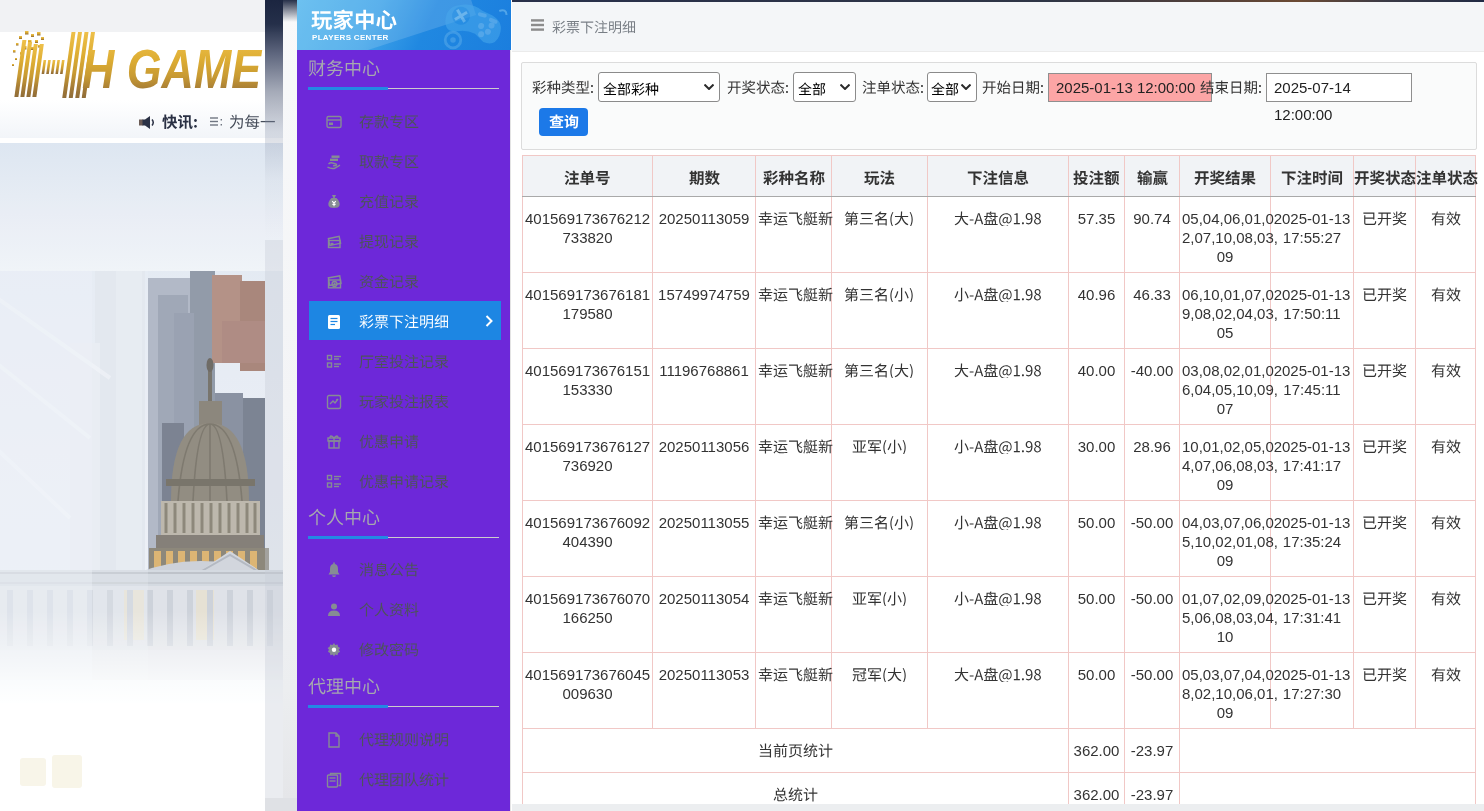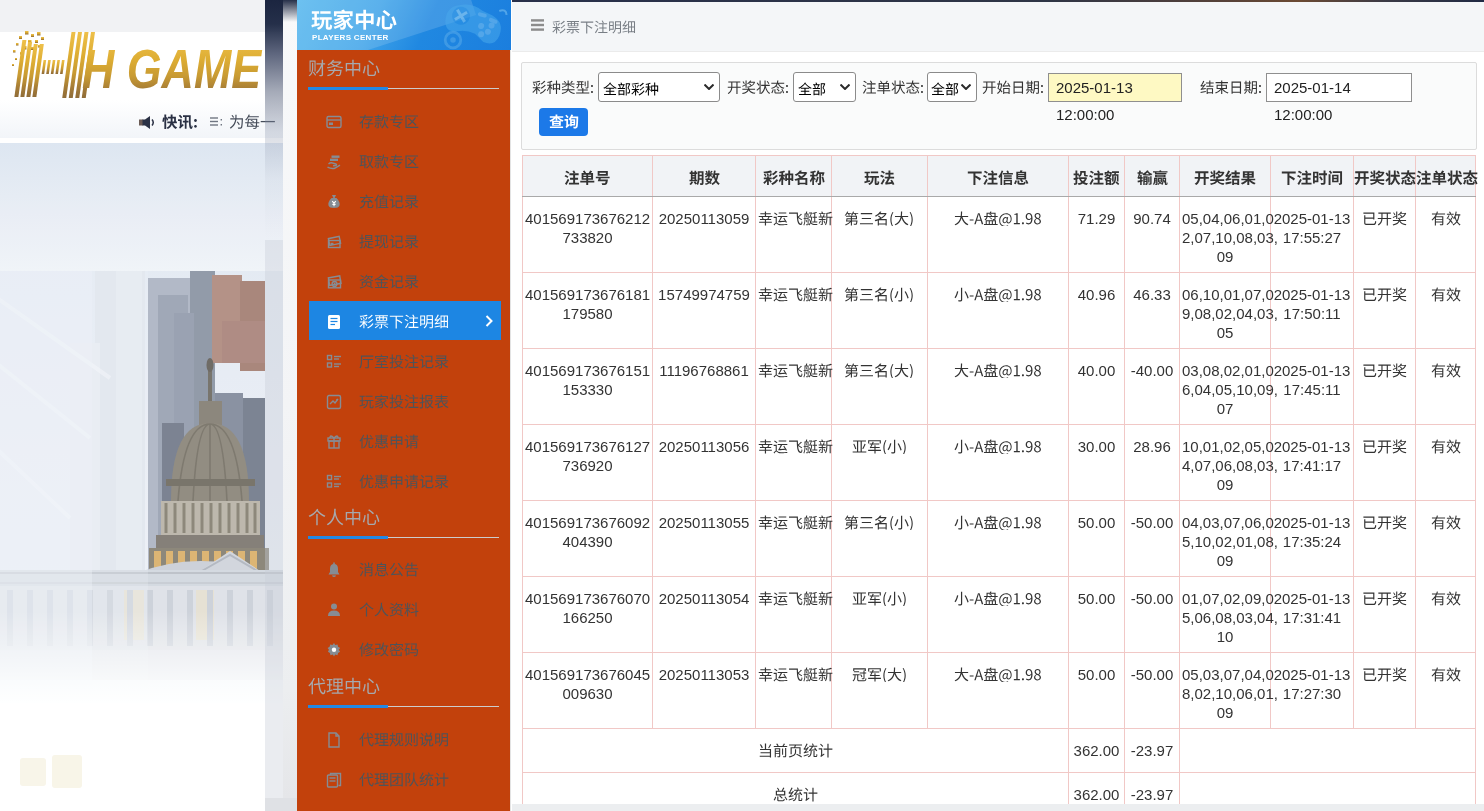--- a/index.html
+++ b/index.html
@@ -324,21 +324,21 @@
 <rect x="0" y="0" width="297" height="560" fill="#f4f6fa" opacity="0.05"></rect>
 </svg>
 <div class="abs" style="left:20px;top:758px;width:26px;height:28px;background:#f8f5e9;border-radius:3px"></div>
 <div class="abs" style="left:52px;top:755px;width:30px;height:33px;background:#f8f5e8;border-radius:3px"></div>
 </div>
 <div class="abs" style="left:283px;top:0;width:14px;height:811px;background:linear-gradient(#f8f9fa 0%,#f3f4f6 50%,#eceef0 85%,#e4e5e8 100%)"></div>
 <div class="abs" style="left:265px;top:0;width:18px;height:240px;background:linear-gradient(rgba(27,37,64,1) 0%,rgba(30,41,68,0.97) 10%,rgba(52,62,92,0.8) 22%,rgba(90,100,125,0.55) 38%,rgba(140,150,172,0.32) 55%,rgba(190,197,210,0.15) 75%,rgba(220,224,232,0) 100%)"></div>
 <div class="abs" style="left:283px;top:0;width:14px;height:22px;background:linear-gradient(rgba(27,37,64,0.95),rgba(27,37,64,0))"></div>
 <div class="abs" style="left:265px;top:240px;width:18px;height:571px;background:rgba(200,206,216,0.38)"></div>
 <div class="abs" style="left:265px;top:798px;width:32px;height:13px;background:#dfe1e5"></div>
-<div class="abs" style="left:297px;top:0;width:214px;height:811px;background:#c2410c;border-right:1px solid #e3e3e3">
+<div class="abs" style="left:297px;top:0;width:214px;height:811px;background:#6d28d9;border-right:1px solid #e3e3e3">
 <div class="abs" style="left:0;top:0;width:214px;height:50px;background:linear-gradient(115deg,#55b7ee 0%,#41a5e9 35%,#2088e1 60%,#1b7ede 100%);overflow:hidden">
 <div class="abs" style="left:-30px;top:-42px;width:200px;height:90px;background:rgba(255,255,255,.14);transform:rotate(-18deg)"></div>
 <svg class="abs" style="left:140px;top:2px;opacity:.55" width="74" height="48" viewBox="0 0 74 48">
 <g transform="rotate(14 40 24)" fill="#5db6f0">
 <path d="M18 8 Q30 2 42 8 L52 10 Q66 14 64 28 Q62 40 50 38 L40 32 Q30 30 22 34 Q10 38 8 26 Q6 12 18 8z" fill="#49a9ec"></path>
 <circle cx="22" cy="18" r="9" fill="#2f96e6"></circle>
           <path d="M17 13 l10 10 M27 13 l-10 10" stroke="#8ecdf4" stroke-width="3"></path>
 <rect x="38" y="10" width="9" height="4" rx="2" fill="#7fc4f2"></rect>
           <rect x="50" y="13" width="9" height="4" rx="2" fill="#7fc4f2" transform="rotate(8 54 15)"></rect>
 <circle cx="44" cy="23" r="3" fill="#7fc4f2"></circle>
@@ -636,29 +636,29 @@
 <svg class="abs" style="left:449px;top:84px" width="10" height="6" viewBox="0 0 10 6">
       <path d="M0.5 0.5 L5 5 L9.5 0.5" stroke="#2b2b2b" stroke-width="2" fill="none"></path>
     </svg>
 <div class="abs" style="left:470px;top:78.5px"><svg style="vertical-align:-1.7px;" width="62.0" height="14.5" viewBox="0 -880 4278 1000" fill="#333">
         <use href="#gr5F00" x="0"></use>
         <use href="#gr59CB" x="1000"></use>
         <use href="#gr65E5" x="2000"></use>
         <use href="#gr671F" x="3000"></use>
         <use href="#gr003A" x="4000"></use>
       </svg></div>
-<div class="abs" style="left:536px;top:73px;width:134px;height:29px;background:#fef9c3;border:1px solid #8f8f8f;font-size:15px;color:#222;line-height:27px;padding-left:7px">2025-01-13 12:00:00</div>
+<div class="abs" style="left:536px;top:73px;width:164px;height:29px;background:#fca5a5;border:1px solid #8f8f8f;font-size:15px;color:#222;line-height:27px;padding-left:7px">2025-01-13 12:00:00</div>
 <div class="abs" style="left:688px;top:78.5px"><svg style="vertical-align:-1.7px;" width="62.0" height="14.5" viewBox="0 -880 4278 1000" fill="#333">
         <use href="#gr7ED3" x="0"></use>
         <use href="#gr675F" x="1000"></use>
         <use href="#gr65E5" x="2000"></use>
         <use href="#gr671F" x="3000"></use>
         <use href="#gr003A" x="4000"></use>
       </svg></div>
-<div class="abs" style="left:754px;top:73px;width:146px;height:29px;background:#fff;border:1px solid #8f8f8f;font-size:15px;color:#222;line-height:27px;padding-left:7px">2025-01-14 12:00:00</div>
+<div class="abs" style="left:754px;top:73px;width:146px;height:29px;background:#fff;border:1px solid #8f8f8f;font-size:15px;color:#222;line-height:27px;padding-left:7px">2025-07-14 12:00:00</div>
 <div class="abs" style="left:27px;top:108px;width:49px;height:28px;background:#1c79e8;border-radius:4px;text-align:center;line-height:28px"><svg style="vertical-align:-1.8px;" width="30.0" height="15.0" viewBox="0 -880 2000 1000" fill="#fff">
         <use href="#gb67E5" x="0"></use>
         <use href="#gb8BE2" x="1000"></use>
       </svg></div>
 <style>
 table td{border:1px solid #f1c8c6;text-align:center;vertical-align:top;padding:12px 2px 0 2px;line-height:19px}
 table tr.sum td{vertical-align:middle;padding:12px 2px}
 table td.th{vertical-align:middle;padding:4px 0 0 0;font-weight:bold;border-bottom:1px solid #a9a9a9}
 </style>
     <table style="position:absolute;left:10px;top:155px;border-collapse:collapse;table-layout:fixed;width:953px;font-size:15px;color:#333">
@@ -758,21 +758,21 @@
               <use href="#gr5927" x="0"></use>
               <use href="#gr002D" x="1000"></use>
               <use href="#gr0041" x="1347"></use>
               <use href="#gr76D8" x="1955"></use>
               <use href="#gr0040" x="2955"></use>
               <use href="#gr0031" x="3901"></use>
               <use href="#gr002E" x="4456"></use>
               <use href="#gr0039" x="4734"></use>
               <use href="#gr0038" x="5289"></use>
             </svg></td>
-<td>71.29</td>
+<td>57.35</td>
 <td>90.74</td>
 <td>05,04,06,01,0<br>2,07,10,08,03,<br>09</td>
 <td>2025-01-13<br>17:55:27</td>
 <td><svg style="vertical-align:-1.8px;" width="45.0" height="15.0" viewBox="0 -880 3000 1000" fill="#333">
               <use href="#gr5DF2" x="0"></use>
               <use href="#gr5F00" x="1000"></use>
               <use href="#gr5956" x="2000"></use>
             </svg></td>
 <td><svg style="vertical-align:-1.8px;" width="30.0" height="15.0" viewBox="0 -880 2000 1000" fill="#333">
               <use href="#gr6709" x="0"></use>

